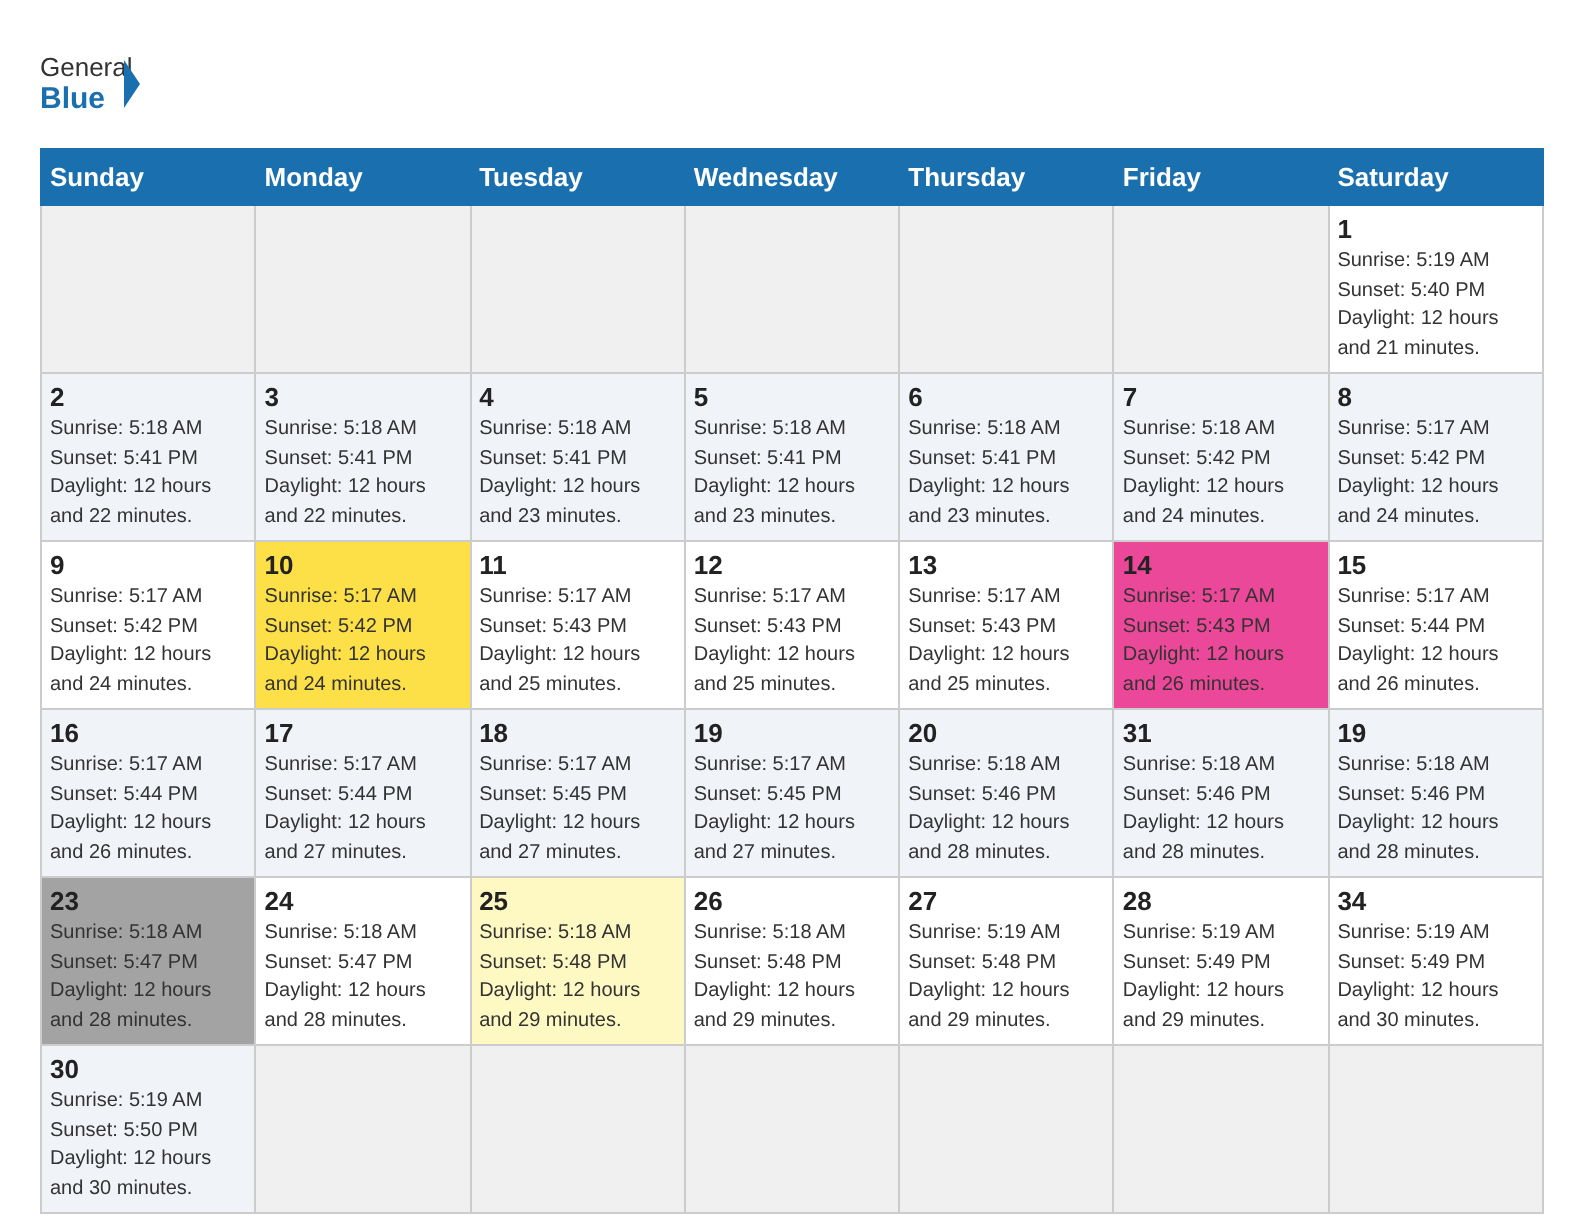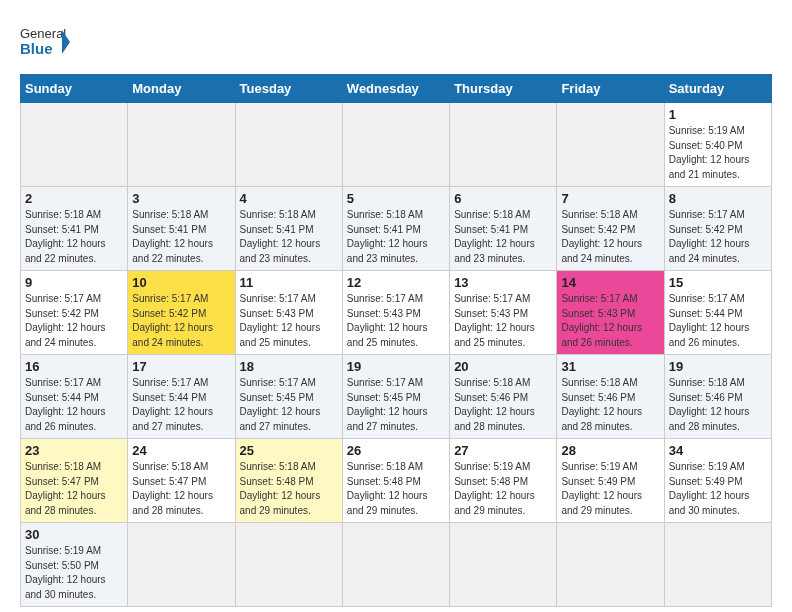--- a/index.html
+++ b/index.html
@@ -270,21 +270,21 @@
         </td>
         <td style="background: rgb(240, 243, 248);">
           <span class="day-num">19</span>
           <div class="day-info" style="white-space: pre-line;">Sunrise: 5:18 AM
 Sunset: 5:46 PM
 Daylight: 12 hours
 and 28 minutes.</div>
         </td>
       </tr>
       <tr>
-        <td style="background: #fef9c3;">
+        <td style="background: #a3a3a3;">
           <span class="day-num">23</span>
           <div class="day-info" style="white-space: pre-line;">Sunrise: 5:18 AM
 Sunset: 5:47 PM
 Daylight: 12 hours
 and 28 minutes.</div>
         </td>
         <td style="background: rgb(255, 255, 255); margin-left: 29px;">
           <span class="day-num">24</span>
           <div class="day-info" style="white-space: pre-line;">Sunrise: 5:18 AM
 Sunset: 5:47 PM

